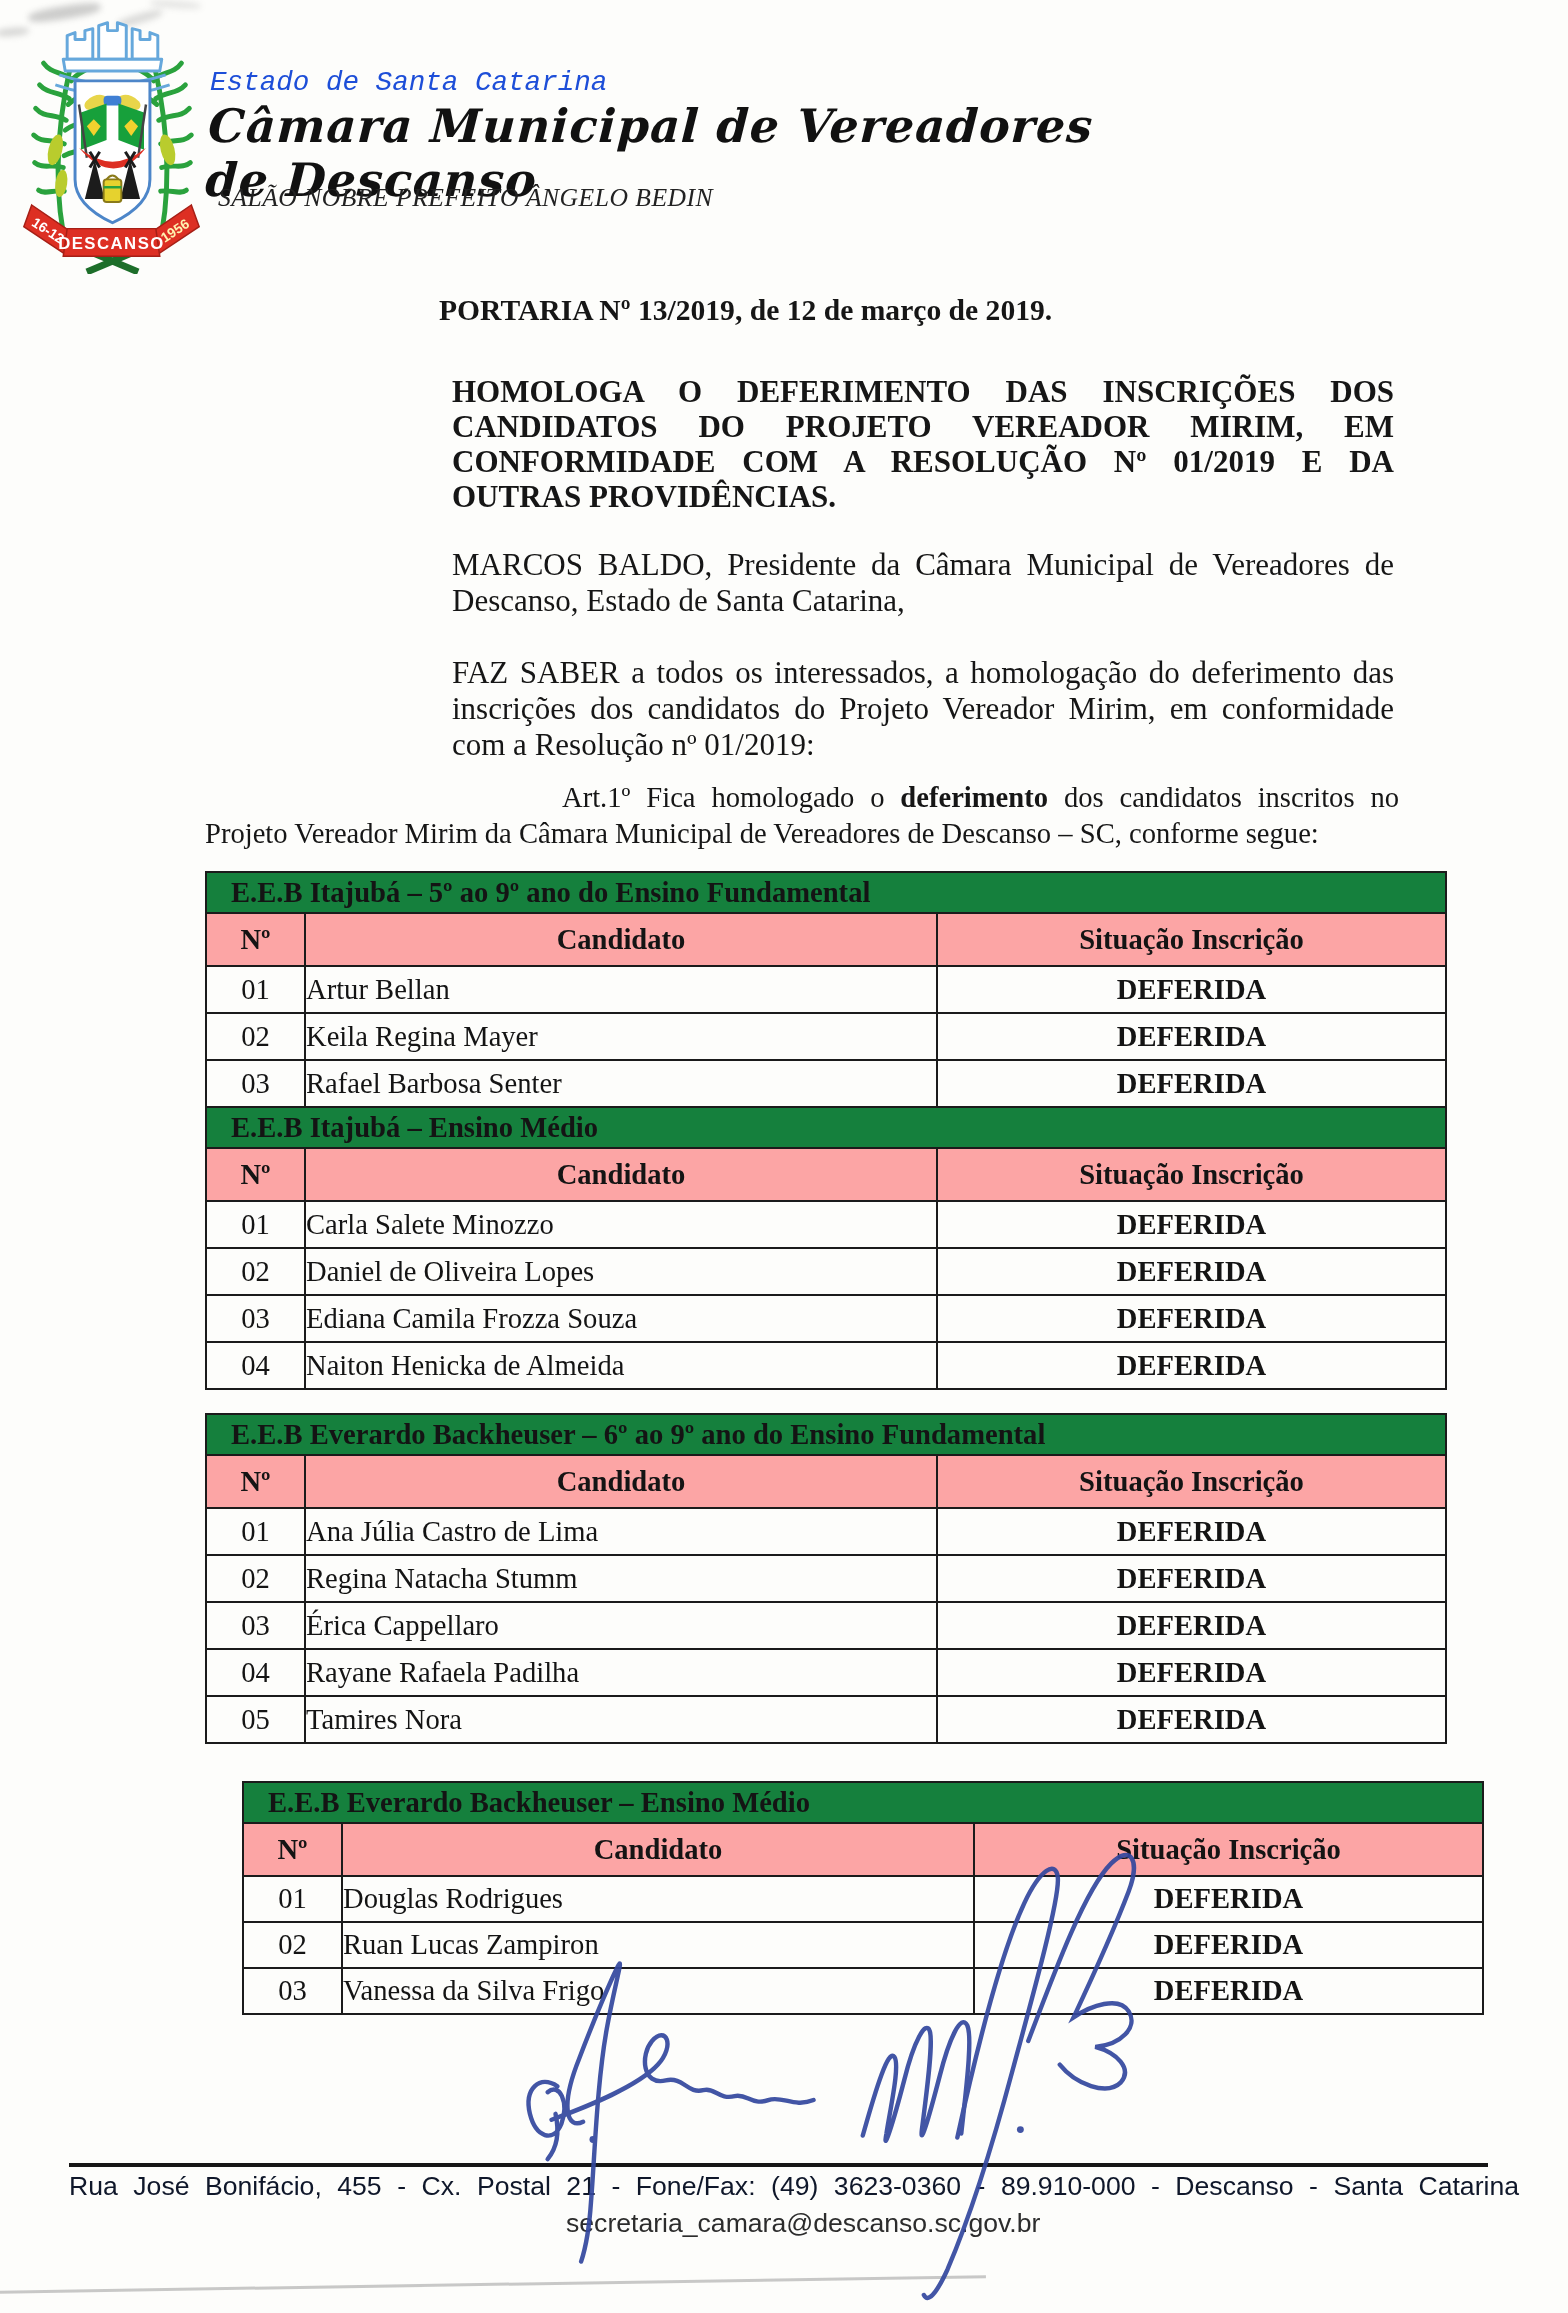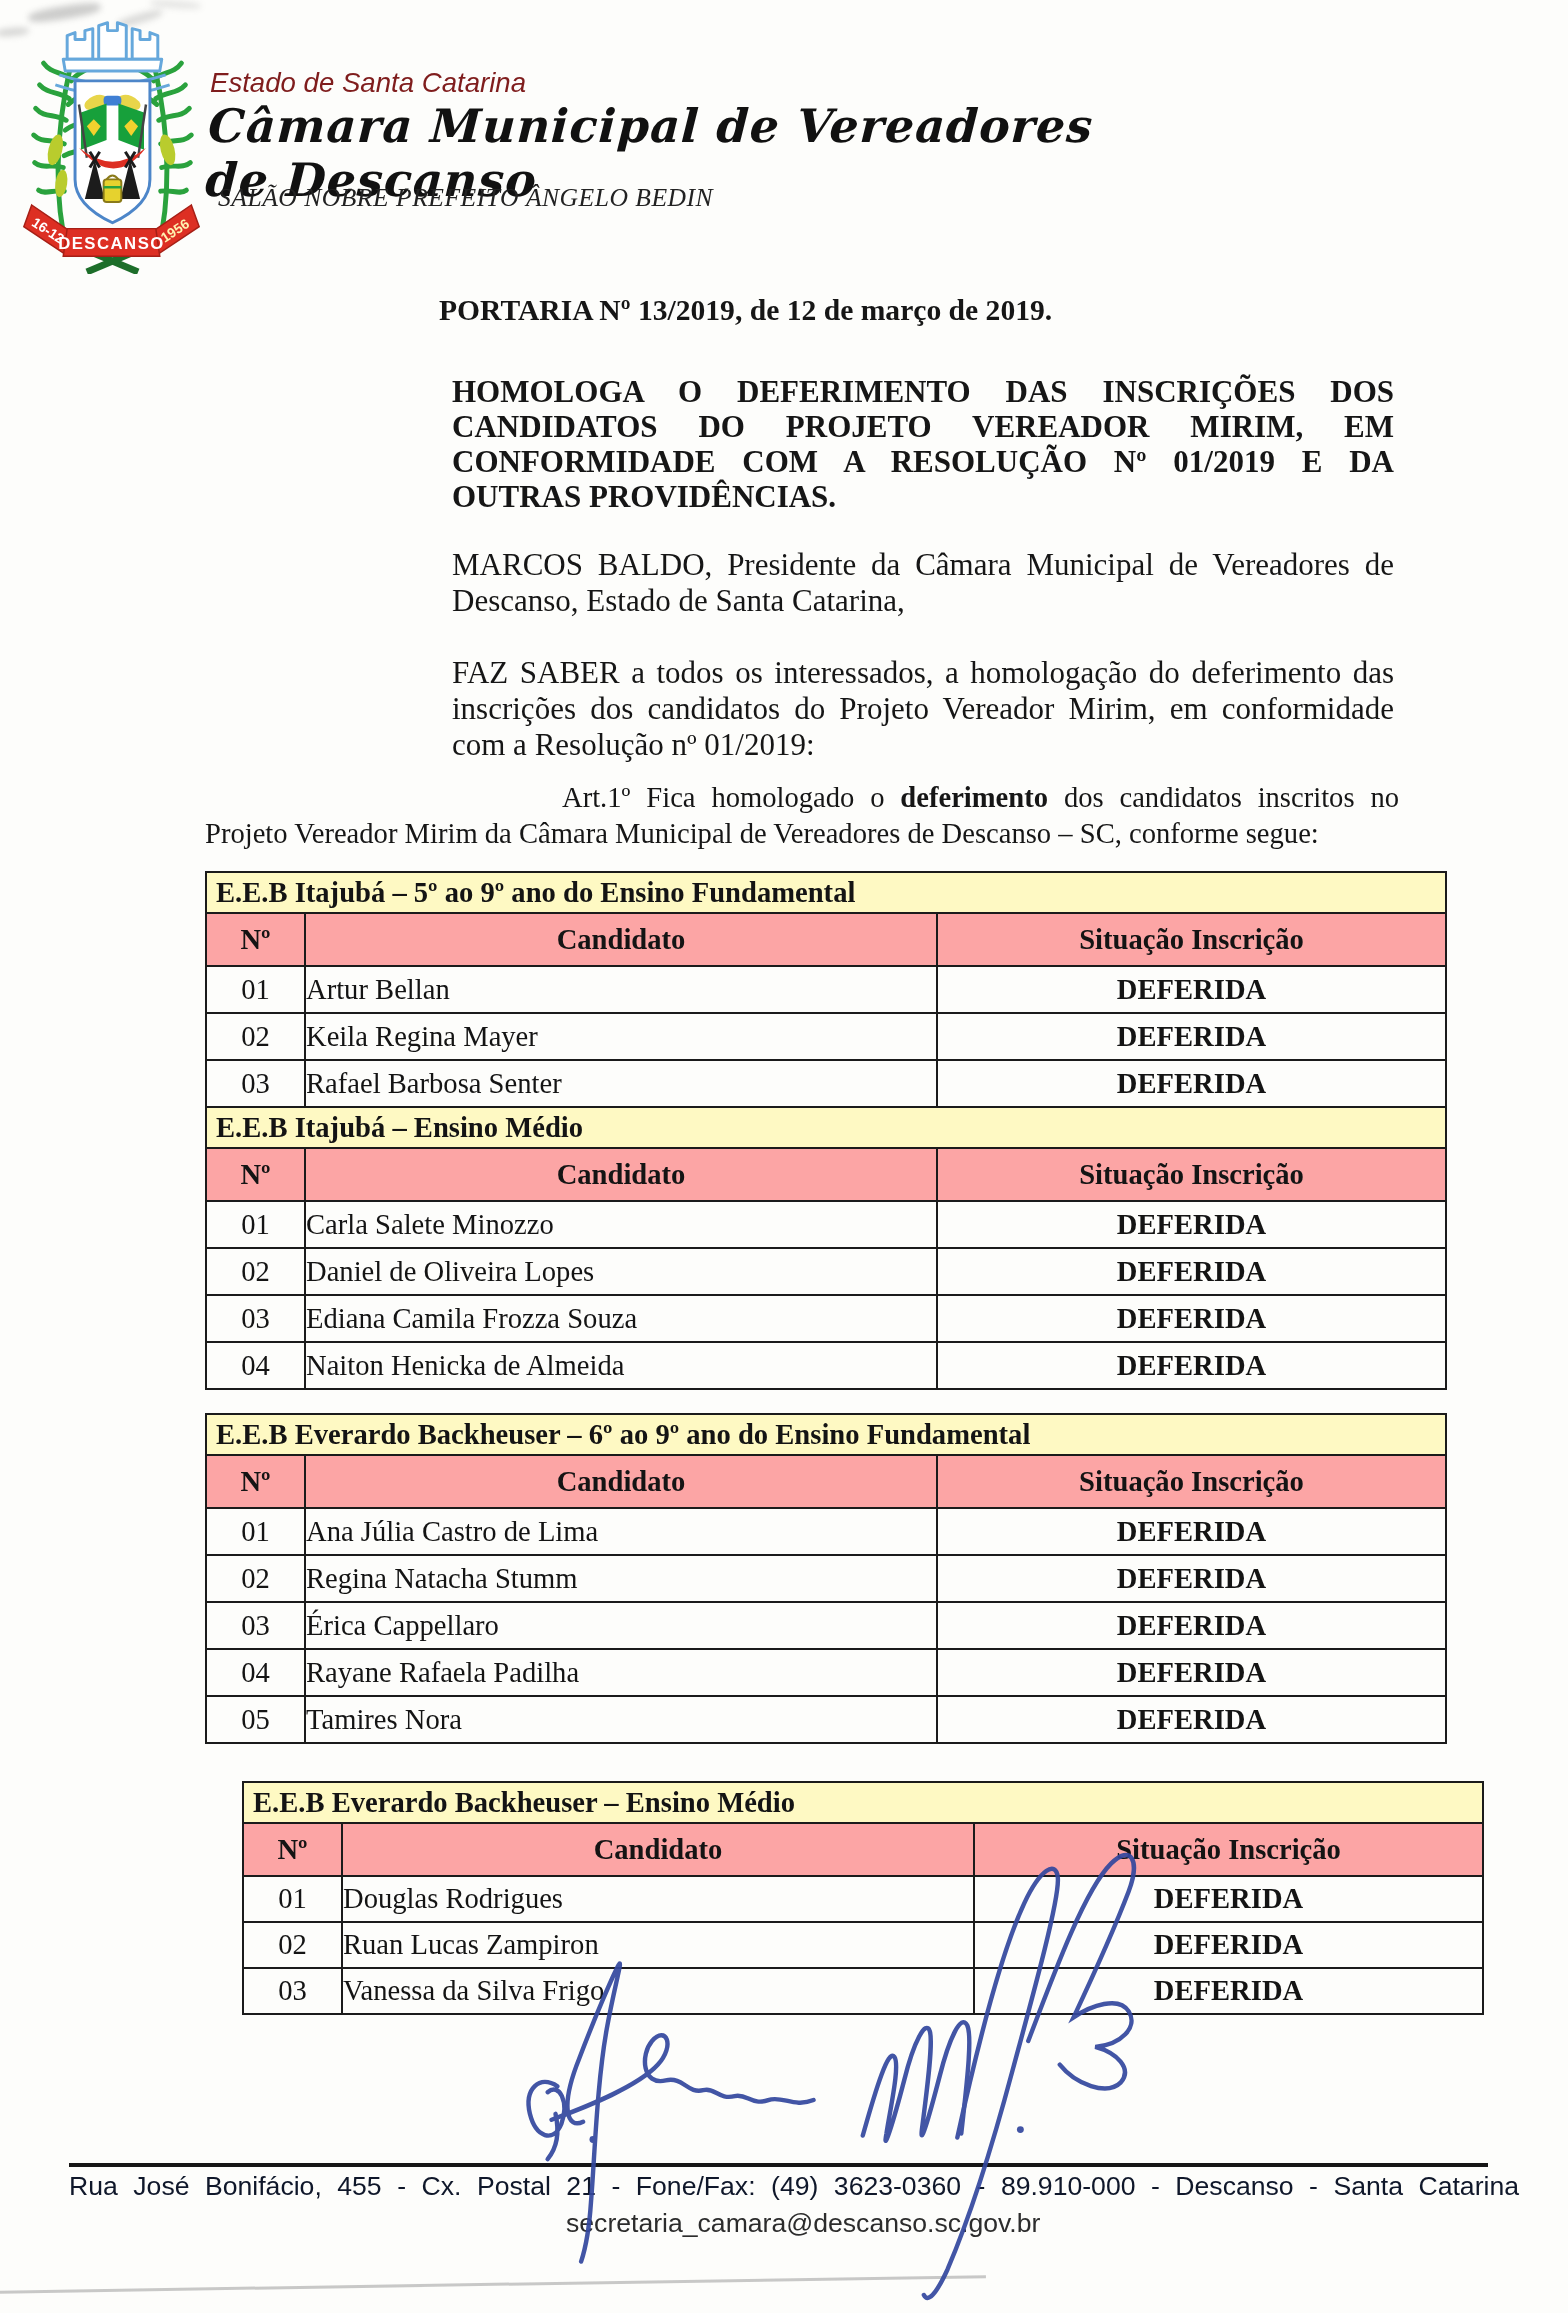--- a/index.html
+++ b/index.html
@@ -12,42 +12,42 @@
   .smudge{position:absolute; background:#8b8b8b; border-radius:40%; filter:blur(3px);}
   .sm1{left:27.6px; top:5.9px;  width:73px; height:12.8px; opacity:.42; transform:rotate(-9deg);}
   .sm2{left:116px;top:13.8px; width:47px; height:8.9px;  opacity:.30; transform:rotate(-16deg);}
   .sm3{left:-3.9px; top:27.6px; width:33px; height:7.9px;  opacity:.34; transform:rotate(-5deg);}
   .sm4{left:150px;top:1px;  width:51px; height:6.9px;  opacity:.22; transform:rotate(4deg);}
   .scanline{position:absolute; left:-13.8px; top:2283px; width:1000px; height:3px;
     background:#9d9d9d; opacity:.55; transform:rotate(-0.9deg);}
   
   .crest{position:absolute; left:11.8px; top:2px; width:199px; height:272px;}
   .lh-state{position:absolute; left:210px; top:67px;
-    font-family:Liberation Sans, sans-serif; font-style:italic; font-size:27.6px; color:#7f1d1d;}
+    font-family:Liberation Mono, monospace; font-style:italic; font-size:27.6px; color:#1d4ed8;}
   .lh-org{position:absolute; left:207px; top:99px; width:887px;
     font-family:"DejaVu Serif",serif; font-style:italic; font-weight:700; font-size:46px;
     letter-spacing:1px; color:#111; transform:skewX(-3deg);}
   .lh-hall{position:absolute; left:218px; top:183px;
     font-family:Liberation Serif, serif; font-style:italic; font-size:25.6px;
     letter-spacing:0.5px; color:#222;}
   
   .doc-title{position:absolute; left:439px; top:294px; font-weight:700; font-size:29.6px;}
   .para{position:absolute; left:439px; width:942px; font-size:31px; line-height:36px;
     text-align:justify; margin:13px;}
   .p-summary{top:361px; font-weight:700; line-height:35px;}
   .p-preamble{top:534px;}
   .p-notice{top:642px;}
   .p-article{position:absolute; left:205px; top:780px; width:1194px; font-size:28.6px;
     line-height:36px; text-align:justify; text-indent:357px; margin:0;}
   
   table.reg{position:absolute; left:205px; width:1240px; border-collapse:collapse;
     table-layout:fixed; font-size:28.6px; color:#141414;}
   table.tA{top:871px;} table.tB{top:1413px;} table.tC{top:1781px;margin-left:37px;}
   table.reg td{border:2.5px solid #1b1b1b; padding:0; overflow:hidden; white-space:nowrap;}
-  tr.school td{font-weight:700; padding-left:9px; height:39px; background:#fef9c3;}
+  tr.school td{font-weight:700; padding-left:24px; height:39px; background:#15803d;}
   tr.head td{background:#fca5a5; font-weight:700; text-align:center; height:51px;}
   tr.drow td{height:44px;}
   table.tA tr.drow td, table.tB tr.drow td{height:45px;}
   td.num{text-align:center;}
   td.cand{padding-left:15.8px;}
   td.stat{text-align:center; font-weight:700;}
   
   .sig-overlay{position:absolute; left:0; top:0; width:1568px; height:2314px;
     pointer-events:none; z-index:6;}
   

